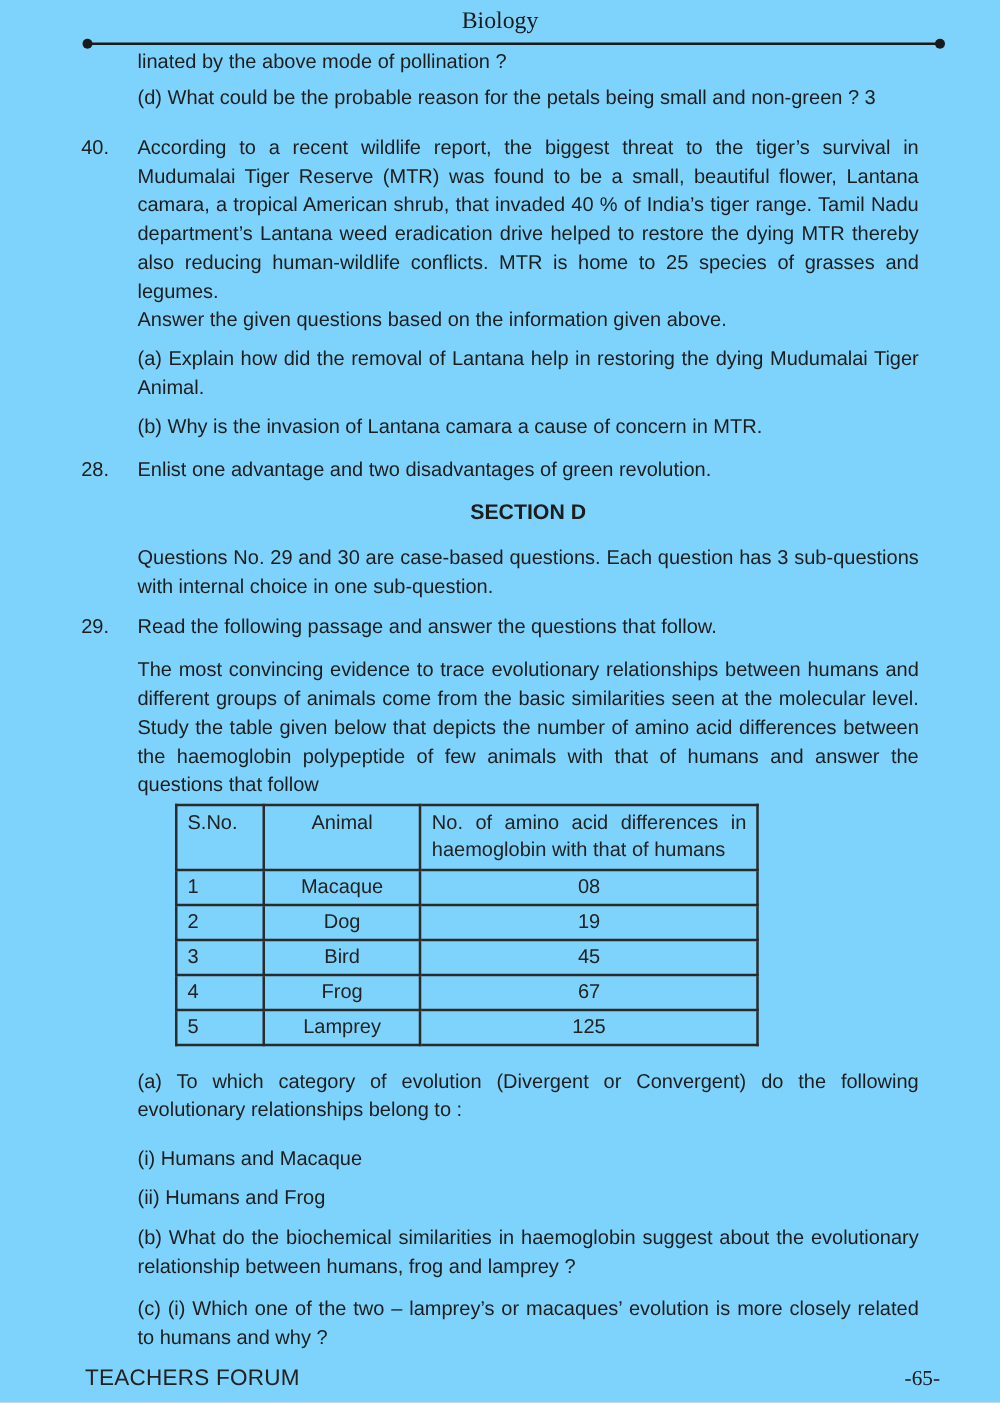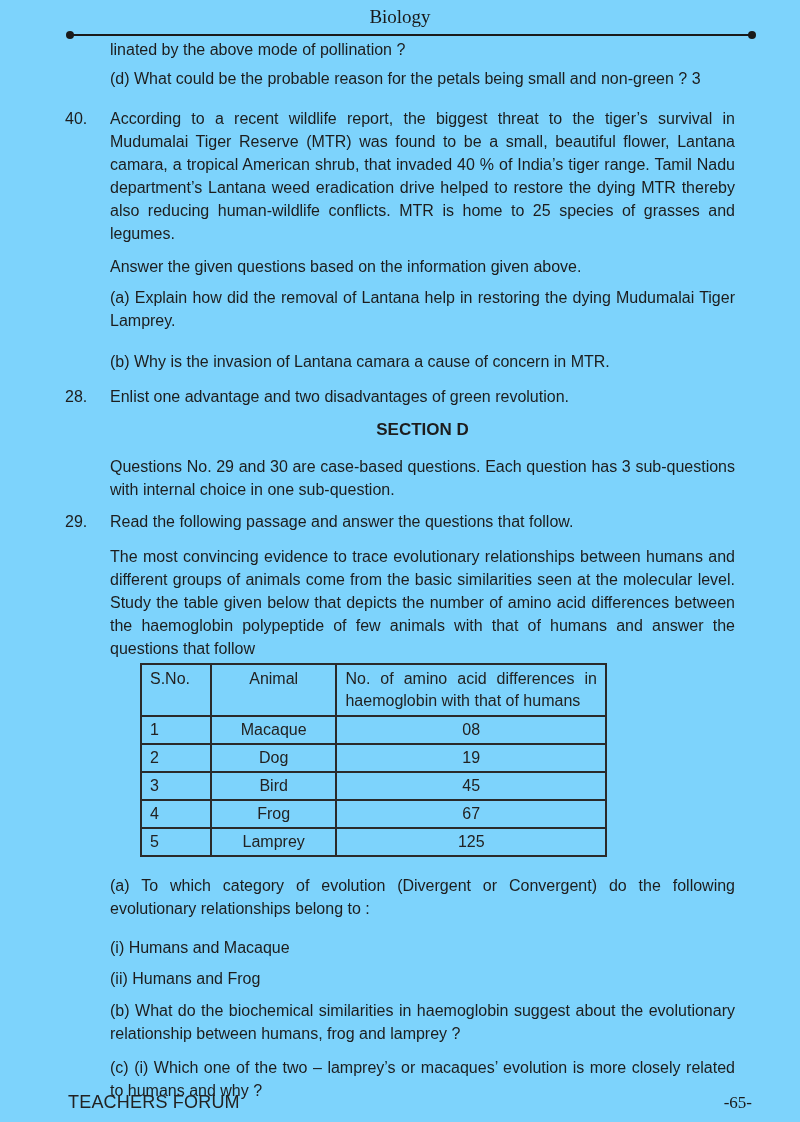--- a/index.html
+++ b/index.html
@@ -39,23 +39,23 @@
   }
   .para { text-align:justify; }
   .qblock { position:relative; text-align:justify; }
   .qnum {
     position:absolute; left:-45px; top:0;
     text-align:left;
   }
   .m1 { margin-top:2px; }
   .p-d        { margin-top:6px; }
   .q27        { margin-top:17px; }
-  .q27-ans    { margin-top:10px; }
+  .q27-ans    { margin-top:0; }
   .q27-a      { margin-top:8px; }
-  .q27-b      { margin-top:18px; }
+  .q27-b      { margin-top:8px; }
   .q28        { margin-top:12px; }
   .section-d {
     margin-top:10px;
     text-align:center;
     font-weight:bold;
     font-size:17px;
   }
   .sec-intro  { margin-top:14px; }
   .q29        { margin-top:9px; }
   .passage    { margin-top:12px; }
@@ -120,21 +120,21 @@
 
     <p class="para p-d">(d) What could be the probable reason for the petals being small and non-green ? 3</p>
 
     <div class="qblock q27">
       <span class="qnum">40.</span>
       <span>According to a recent wildlife report, the biggest threat to the tiger’s survival in Mudumalai Tiger Reserve (MTR) was found to be a small, beautiful flower, Lantana camara, a tropical American shrub, that invaded 40 % of India’s tiger range. Tamil Nadu department’s Lantana weed eradication drive helped to restore the dying MTR thereby also reducing human-wildlife conflicts. MTR is home to 25 species of grasses and legumes.</span>
     </div>
 
     <p class="para q27-ans">Answer the given questions based on the information given above.</p>
 
-    <p class="para q27-a">(a) Explain how did the removal of Lantana help in restoring the dying Mudumalai Tiger Lamprey.</p>
+    <p class="para q27-a">(a) Explain how did the removal of Lantana help in restoring the dying Mudumalai Tiger Animal.</p>
 
     <p class="para q27-b">(b) Why is the invasion of Lantana camara a cause of concern in MTR.</p>
 
     <div class="qblock q28">
       <span class="qnum">28.</span>
       <span>Enlist one advantage and two disadvantages of green revolution.</span>
     </div>
 
     <div class="section-d">SECTION D</div>
 

